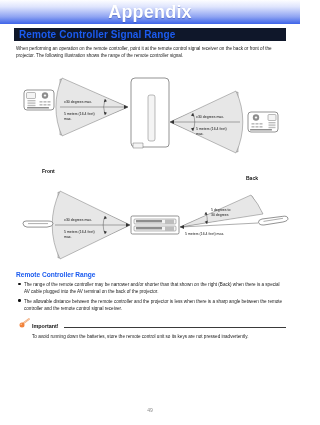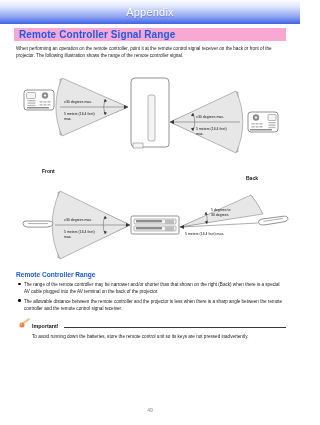--- a/index.html
+++ b/index.html
@@ -13,31 +13,31 @@
 
   
   .banner {
     position: relative;
     width: 300px; height: 24px;
     background: linear-gradient(to bottom, #fdfdff 0%, #dfe5fd 28%, #8fa4f2 70%, #3d63e8 100%);
     display: flex; align-items: center; justify-content: center;
   }
   .banner-title {
     color: #ffffff;
-    font-size: 11px;
-    font-weight: normal;
+    font-size: 18px;
+    font-weight: bold;
     letter-spacing: .2px;
     text-shadow: 0 1px 1px rgba(30,60,160,.45);
   }
 
   
   .section-title-wrap {
     position: absolute; left: 14px; top: 28px;
     width: 272px; height: 13px;
-    background: #f9a8d4;
+    background: #0f172a;
     display: flex; align-items: center;
   }
   .section-title {
     color: #1b5bef;
     font-size: 10px;
     font-weight: bold;
     padding-left: 5px;
     letter-spacing: .1px;
   }
 

